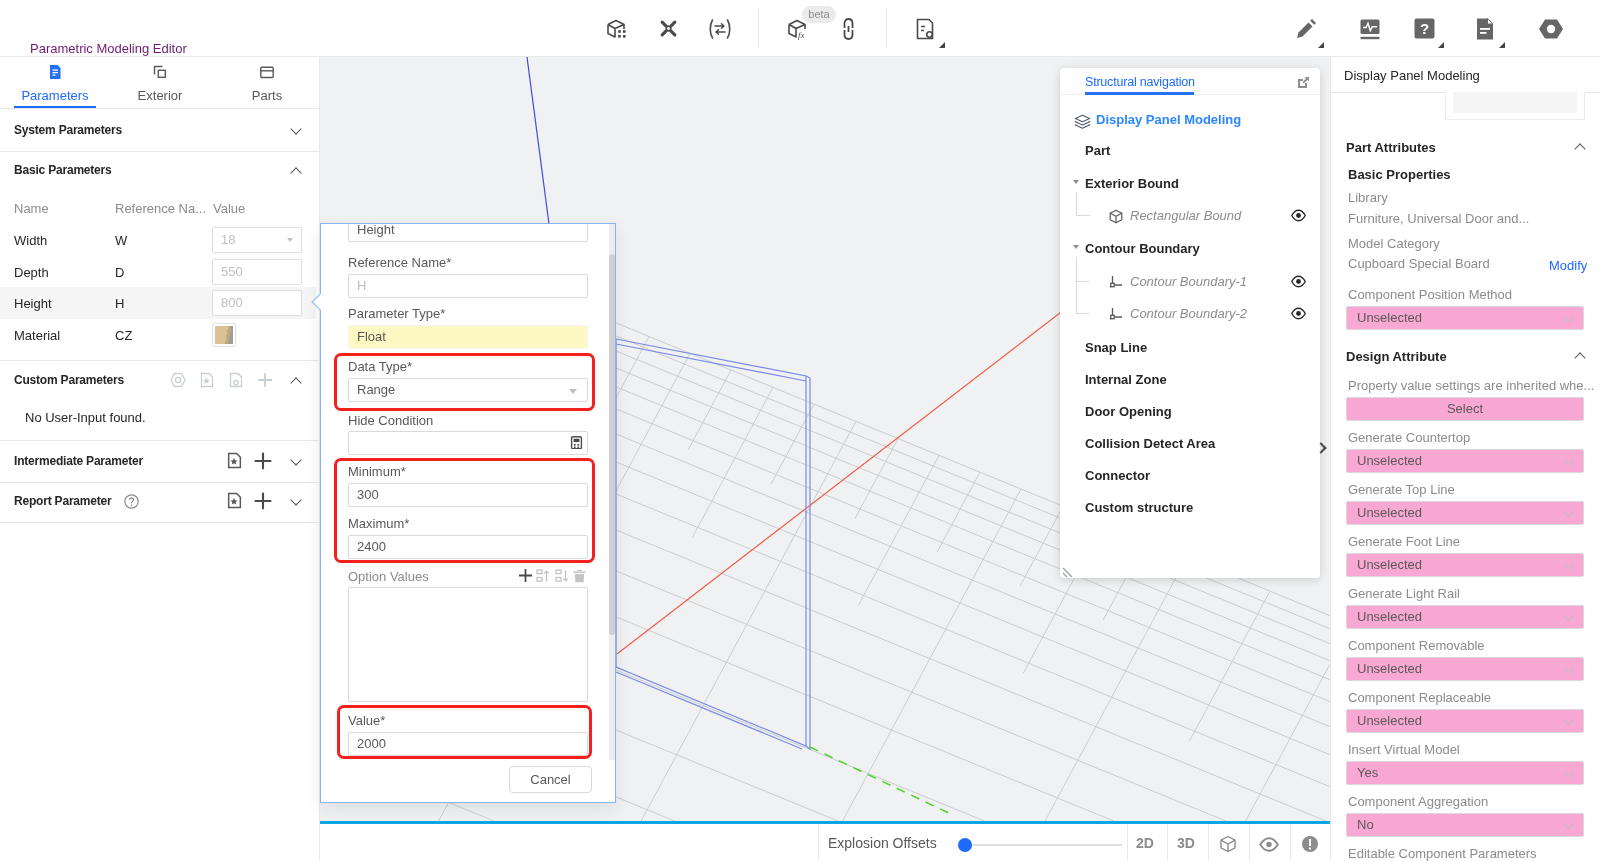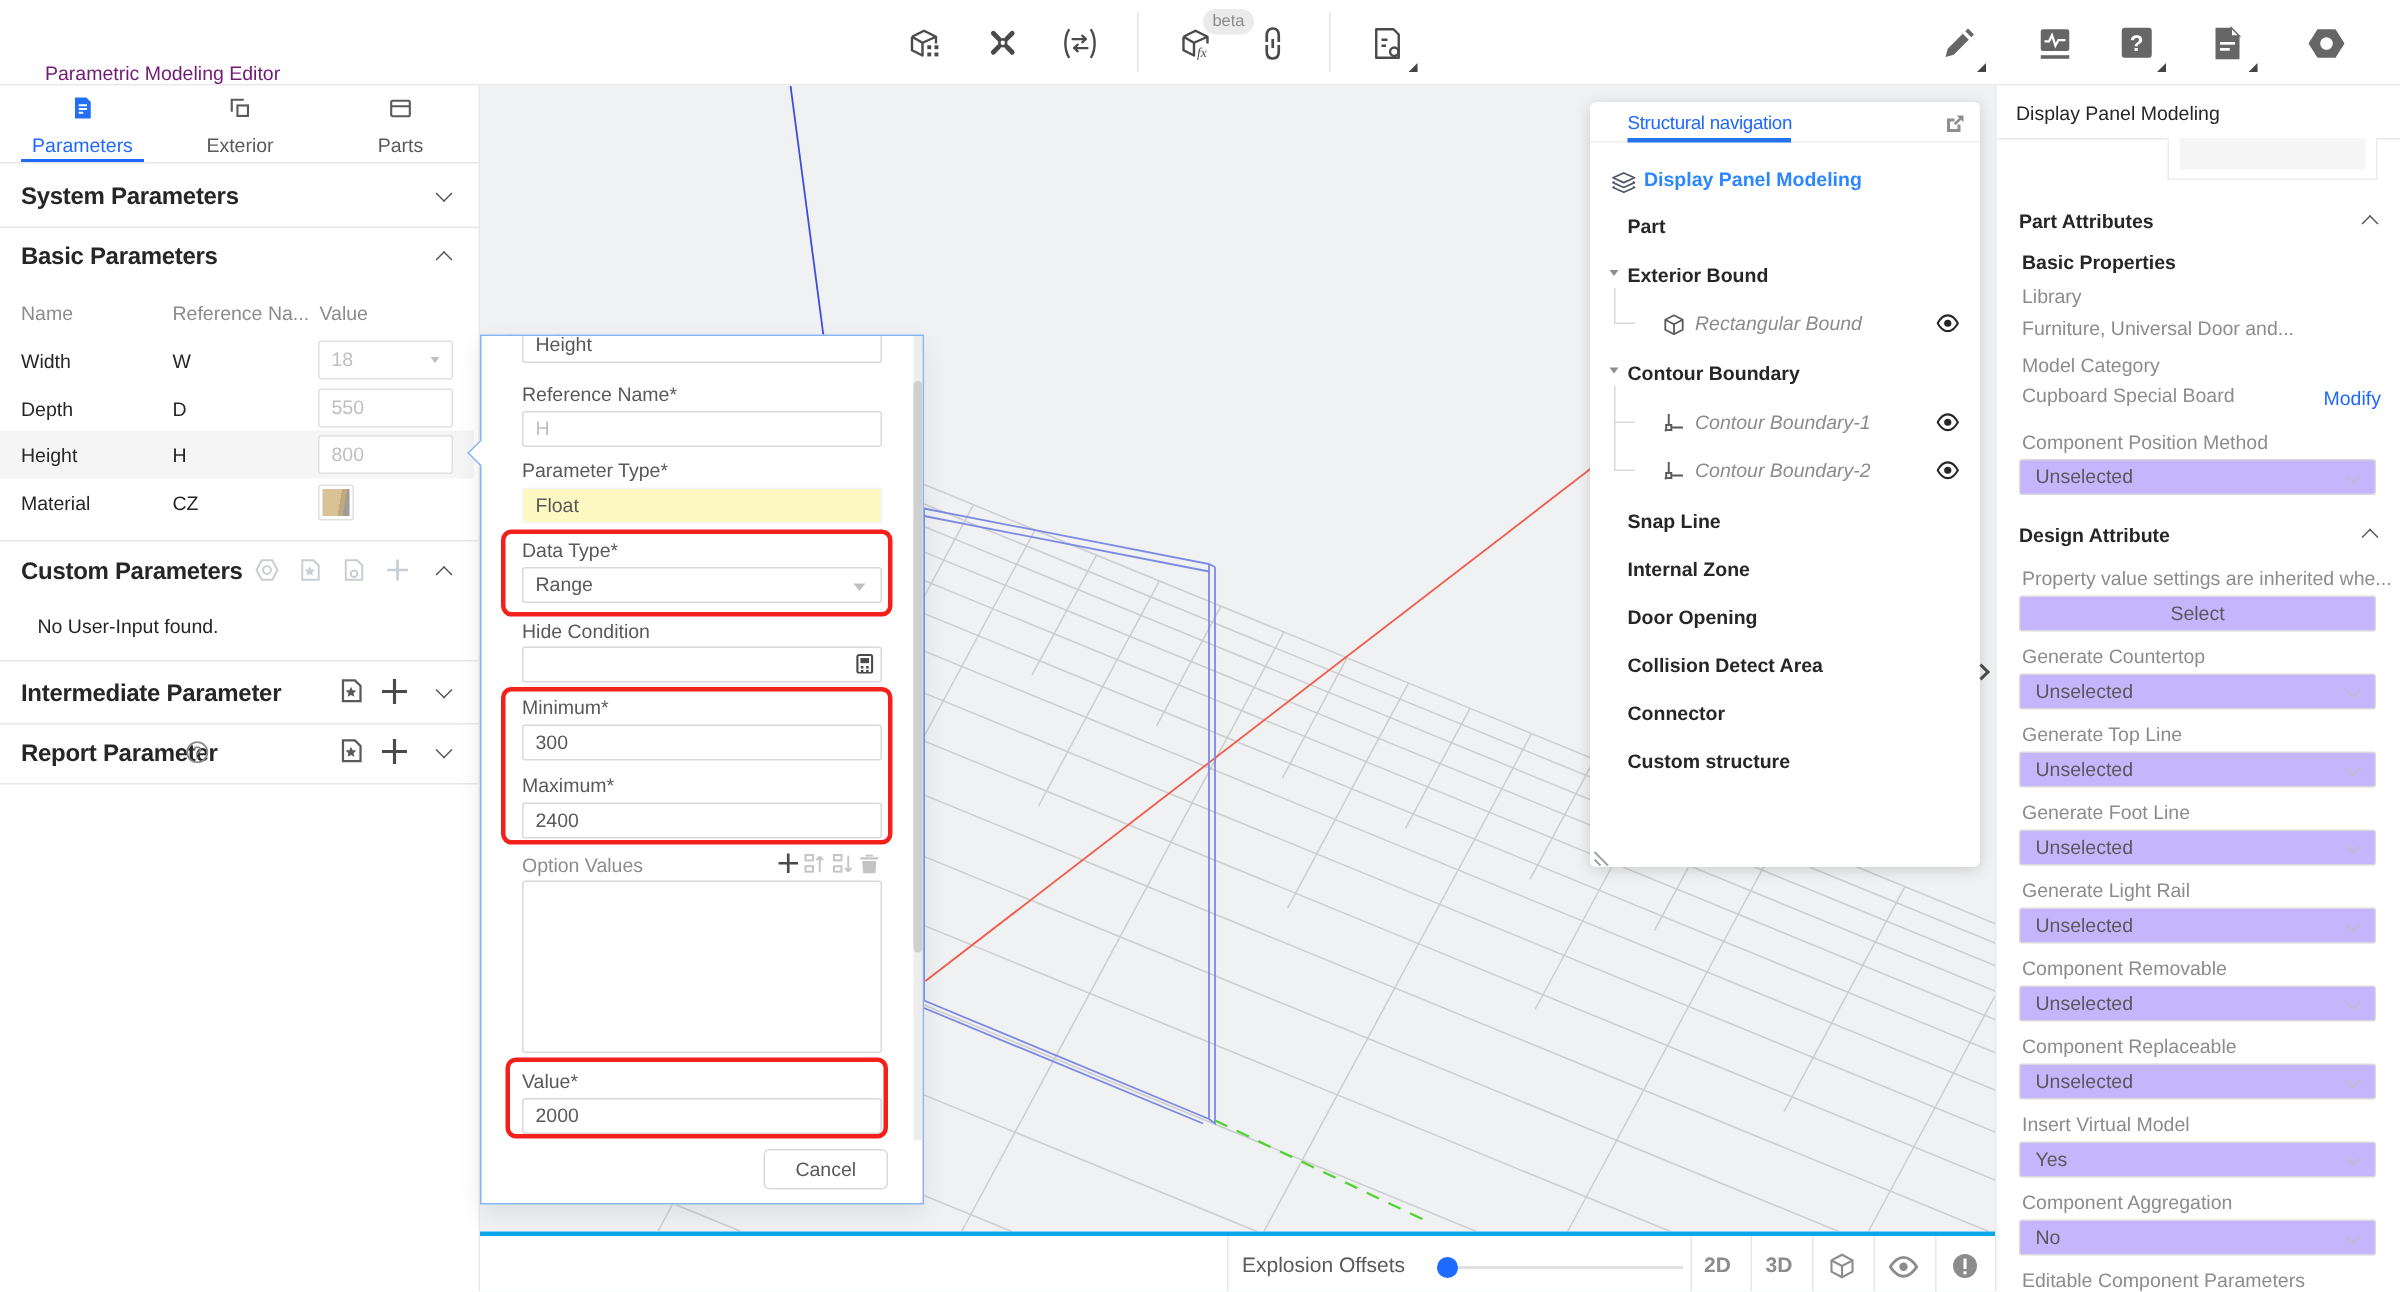--- a/index.html
+++ b/index.html
@@ -11,21 +11,21 @@
 .tico { position:absolute; top:17px; }
 .vdiv { position:absolute; top:8px; width:1px; height:40px; background:#e5e5e5; }
 .beta { position:absolute; left:802px; top:6px; width:34px; height:17px; background:#ebebeb; border-radius:9px; font-size:11px; color:#8c8c8c; text-align:center; line-height:17px; }
 .tri { position:absolute; width:0; height:0; border-left:6px solid transparent; border-bottom:6px solid #444; }
 
 #lpanel { position:absolute; left:0; top:57px; width:320px; height:804px; background:#fff; border-right:1px solid #e8e8e8; z-index:20; }
 .ltab { position:absolute; top:7px; text-align:center; width:80px; }
 .ltab .lbl { font-size:13px; color:#595959; margin-top:4px; }
 .ltab.active .lbl { color:#1f69ff; }
 #tabline { position:absolute; left:14px; top:49px; width:82px; height:2px; background:#1f69ff; }
-.sect-h { font-size:16px; font-weight:bold; color:#262626; position:absolute; left:14px; letter-spacing:-0.2px; }
+.sect-h { font-size:12px; font-weight:bold; color:#262626; position:absolute; left:14px; letter-spacing:-0.2px; }
 .hline { position:absolute; left:0; width:320px; height:1px; background:#e8e8e8; }
 .chev { display:inline-block; width:8px; height:8px; border-right:1.5px solid #595959; border-bottom:1.5px solid #595959; }
 .chev.up { transform:rotate(-135deg); }
 .chev.down { transform:rotate(45deg); }
 .gray-cell { font-size:13px; color:#8c8c8c; position:absolute; }
 .dark-cell { font-size:13px; color:#262626; position:absolute; }
 .pinput { position:absolute; left:212px; width:90px; height:26px; border:1px solid #e0e0e0; border-radius:2px; background:#fff; font-size:13px; color:#bfbfbf; line-height:24px; padding-left:8px; }
 
 #canvas { position:absolute; left:320px; top:57px; width:1010px; height:804px; background:#f0f1f2; overflow:hidden; }
 #botbar { position:absolute; left:0px; top:764px; width:1010px; height:40px; background:#fff; border-top:3px solid #0ea5e9; }
@@ -44,21 +44,21 @@
 #navp .hdr .t { position:absolute; left:25px; top:7px; font-size:12.5px; color:#1f69ff; letter-spacing:-0.2px; }
 #navp .hdr .u { position:absolute; left:25px; top:24px; width:109px; height:3px; background:#2472f2; }
 .tnode { position:absolute; font-size:13px; font-weight:bold; color:#262626; }
 .tchild { position:absolute; font-size:13px; color:#8c8c8c;font-style:italic; }
 .ntri { position:absolute; width:0; height:0; border-left:3.5px solid transparent; border-right:3.5px solid transparent; border-top:4.5px solid #8c8c8c; }
 .conn { position:absolute; background:#d9d9d9; }
 .eye { position:absolute; }
 
 #rpanel { position:absolute; left:1330px; top:57px; width:270px; height:804px; background:#fff; border-left:1px solid #e8e8e8; z-index:20; font-size:13px; }
 .rlbl { position:absolute; left:17px; font-size:13px; color:#8c8c8c; }
-.rsel { position:absolute; left:15px; width:238px; height:24px; border:1px solid #d9d9d9; border-radius:2px; font-size:13px; color:#595959; line-height:22px; padding-left:10px; background:#c4b5fd; }
+.rsel { position:absolute; left:15px; width:238px; height:24px; border:1px solid #d9d9d9; border-radius:2px; font-size:13px; color:#595959; line-height:22px; padding-left:10px; background:#f9a8d4; }
 .rbold { position:absolute; font-size:13px; font-weight:bold; color:#262626; }
 .selcaret { position:absolute; right:11px; top:7px; width:7px; height:7px; border-right:1.3px solid #bfbfbf; border-bottom:1.3px solid #bfbfbf; transform:rotate(45deg); }
 </style>
 </head>
 <body>
 <div id="page">
 <svg width="0" height="0" style="position:absolute">
       <defs>
         <g id="calcic">
           <rect x="1.6" y="0.7" width="9.8" height="12" rx="1.2" fill="none" stroke="#4a4a4a" stroke-width="1.4"></rect>

